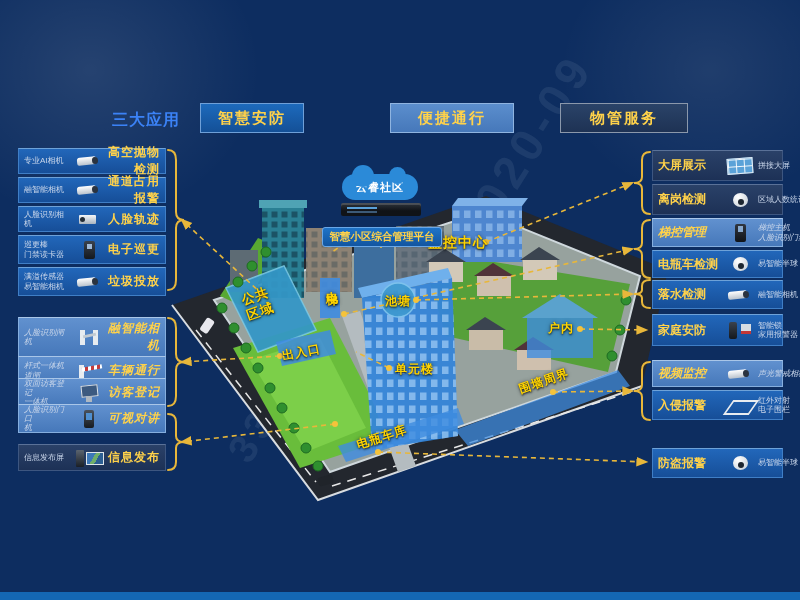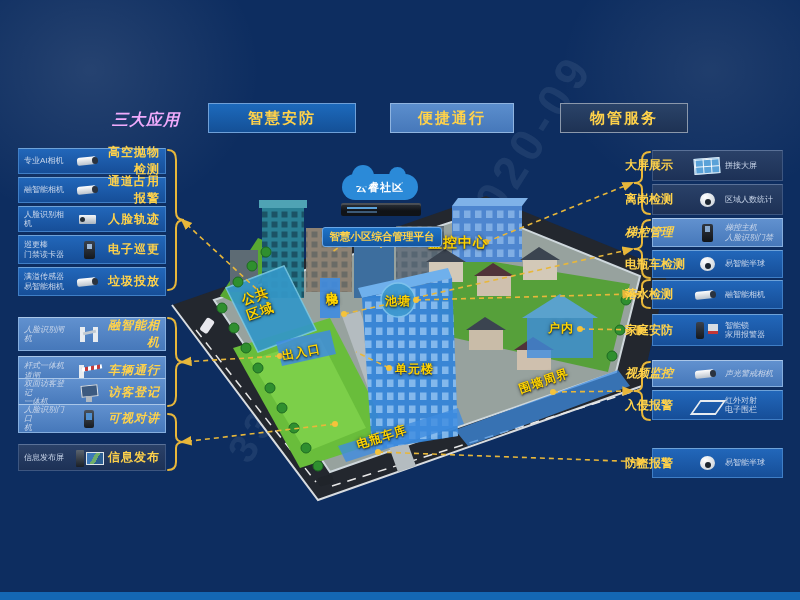--- a/index.html
+++ b/index.html
@@ -9,29 +9,29 @@
   .glow.tl{left:-80px;top:-80px;width:340px;height:300px;
            background:radial-gradient(closest-side,rgba(255,255,255,.10),rgba(255,255,255,0));}
   .glow.tr{right:-60px;top:-60px;width:300px;height:260px;
            background:radial-gradient(closest-side,rgba(255,255,255,.08),rgba(255,255,255,0));}
   .wm{position:absolute;color:rgba(205,218,238,.09);font-weight:bold;pointer-events:none;
       transform:rotate(-58deg);letter-spacing:6px;}
   .wm.w1{left:420px;top:120px;font-size:46px;}
   .wm.w2{left:218px;top:400px;font-size:40px;}
 
   
-  .title{position:absolute;left:112px;top:110px;color:#f0abfc;font-size:16px;font-weight:bold;letter-spacing:1px;font-style:italic;}
+  .title{position:absolute;left:112px;top:110px;color:#3b82f6;font-size:16px;font-weight:bold;letter-spacing:1px;}
   .appbtn{position:absolute;top:103px;height:30px;display:flex;align-items:center;justify-content:center;
           color:#ffd24a;font-size:15px;font-weight:bold;letter-spacing:2px;cursor:pointer;box-sizing:border-box;}
-  .app-security{left:208px;width:148px;background:linear-gradient(#1d6abc,#145097);border:1px solid #6fa0d8;}
+  .app-security{left:200px;width:104px;background:linear-gradient(#1d6abc,#145097);border:1px solid #6fa0d8;}
   .app-access{left:390px;width:124px;background:linear-gradient(#5b8ecd,#4678ba);border:1px solid #8fb4e0;}
   .app-property{left:560px;width:128px;background:linear-gradient(#2a4368,#1e3254);border:1px solid #8b98ab;}
 
   
-  .ibox{position:absolute;display:flex;align-items:center;box-sizing:border-box;padding:11px 5px;gap:3px;cursor:pointer;justify-content:flex-end;}
+  .ibox{position:absolute;display:flex;align-items:center;box-sizing:border-box;padding:11px 5px;gap:3px;cursor:pointer;}
   .ibox.left{left:18px;width:148px;}
   .ibox.right{left:652px;width:131px;}
   .cat-blue{background:linear-gradient(#2267ba,#164e98);border:1px solid #3f7ec6;border-top-color:#6ea2d8;}
   .cat-light{background:linear-gradient(#6191cf,#4678ba);border:1px solid #85aede;border-top-color:#a9c6e8;font-style:italic;}
   .cat-dark{background:linear-gradient(#2a4168,#1d3156);border:1px solid #3d5680;border-top-color:#5a7197;}
   .dev{color:#c9d6ea;font-size:8px;line-height:1.15;white-space:pre-line;width:47px;flex:none;}
   .dev.r{width:52px;}
   .lbl{color:#ffd24a;font-size:12px;font-weight:bold;flex:1;text-align:right;letter-spacing:1px;}
   .lbl.r{text-align:left;flex:none;width:64px;letter-spacing:0;}
 
@@ -296,21 +296,21 @@
 门禁读卡器</span>
   <span class="icon ic-reader"></span>
   <span class="lbl">电子巡更</span>
 </div>
 <div class="ibox left cat-blue" style="top:267px;height:29px">
   <span class="dev">满溢传感器
 易智能相机</span>
   <span class="icon ic-bullet"></span>
   <span class="lbl">垃圾投放</span>
 </div>
-<div class="ibox left cat-light" style="top:317px;height:34px">
+<div class="ibox left cat-light" style="top:317px;height:40px">
   <span class="dev">人脸识别闸机</span>
   <span class="icon ic-turnstile"></span>
   <span class="lbl">融智能相机</span>
 </div>
 <div class="ibox left cat-light" style="top:356px;height:29px">
   <span class="dev">杆式一体机
 道闸</span>
   <span class="icon ic-barrier"></span>
   <span class="lbl">车辆通行</span>
 </div>

